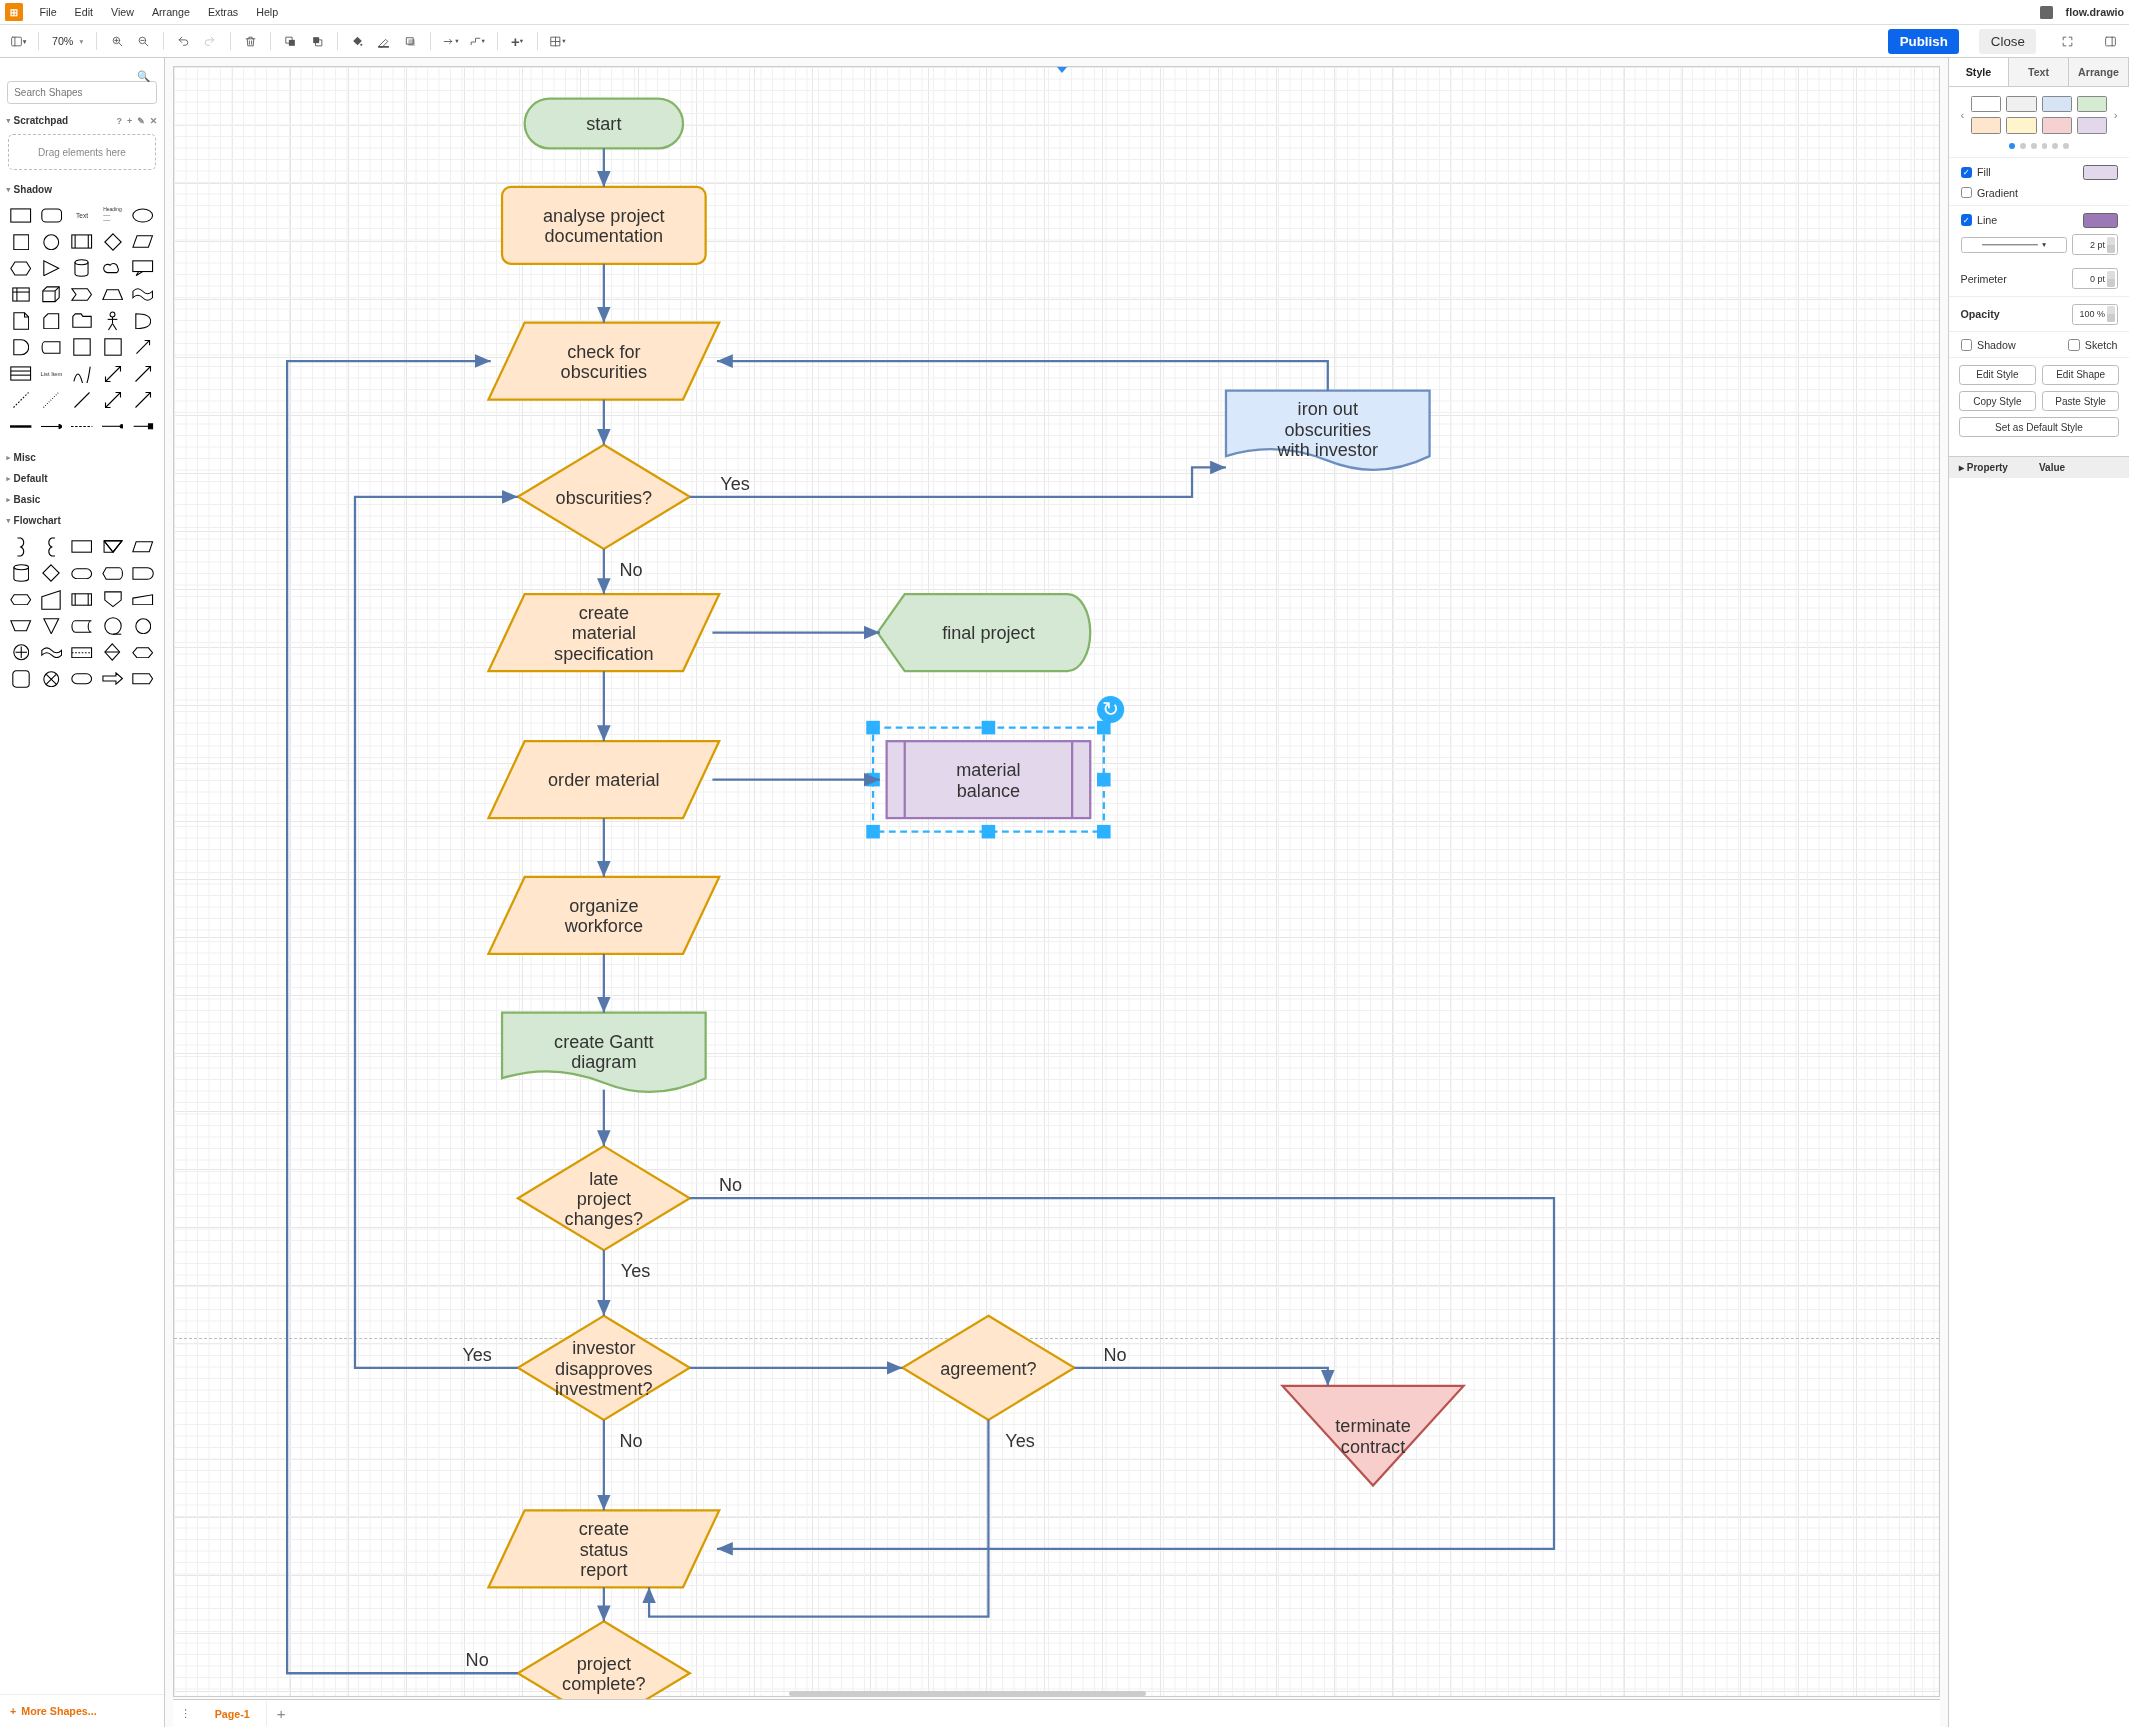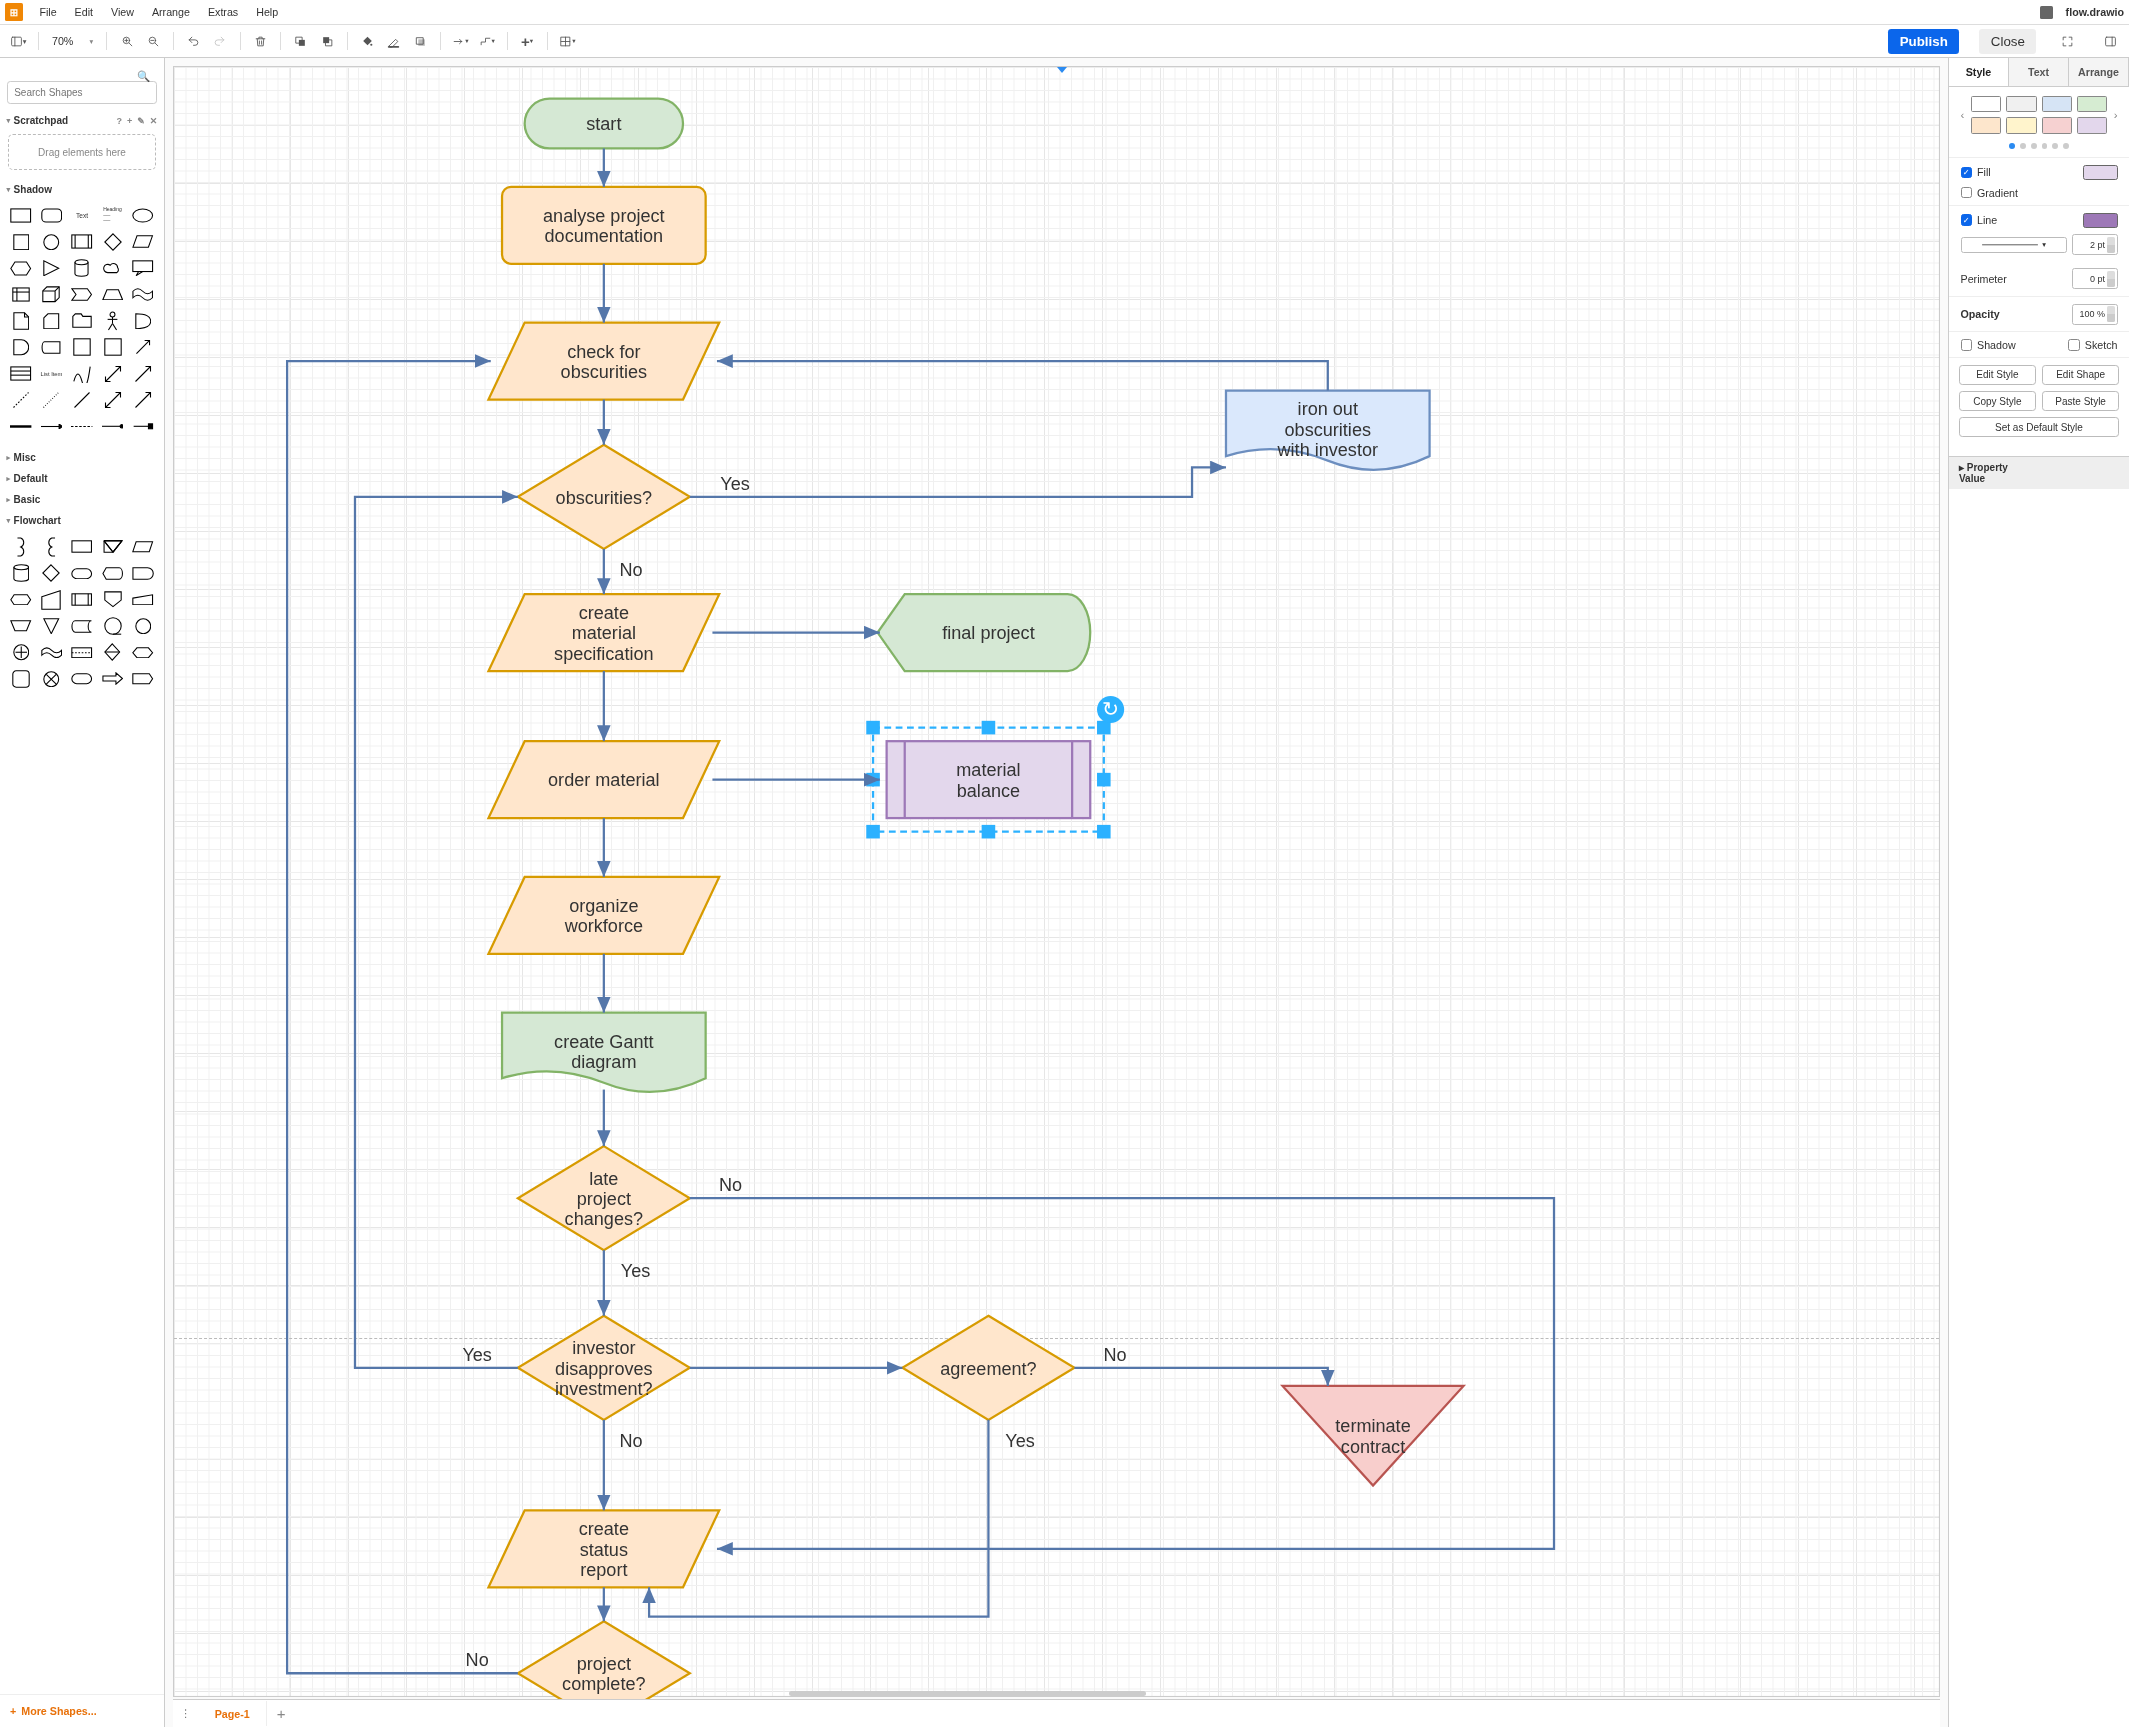--- a/index.html
+++ b/index.html
@@ -6,21 +6,21 @@
 body { font-family: -apple-system, BlinkMacSystemFont, "Segoe UI", Helvetica, Arial, sans-serif; font-size: 10.7px; color: #333; background: #fff; overflow: hidden; }
 .app { display: flex; flex-direction: column; height: 100vh; width: 100vw; }
 .menubar { display: flex; align-items: center; height: 25px; border-bottom: 0.8px solid #ddd; padding: 0 5px; gap: 1.6px; }
 .logo { width: 18px; height: 18px; background: #f08705; border-radius: 1.6px; margin-right: 6.6px; display:flex;align-items:center;justify-content:center;color:#fff;font-weight:bold;font-size:10px;}
 .menu-item { padding: 3.3px 8.2px; cursor: pointer; border-radius: 2.5px; }
 .titlebar-right { margin-left: auto; display: flex; align-items: center; gap: 13px; color: #333; font-weight: 600; }
 .doc-icon { width:13px;height:13px;background:#666;border-radius:1.6px;}
 .toolbar { display: flex; align-items: center; height: 33px; border-bottom: 0.8px solid #ccc; padding: 0 6.6px; gap: 3.3px; }
 .tool-btn { width: 23px; height: 23px; display: flex; align-items: center; justify-content: center; border-radius: 2.5px; cursor: pointer; color:#555; }
 .tool-sep { width: 0.8px; height: 18px; background: #ddd; margin: 0 5px; }
-.zoom-select { display:flex;align-items:center;gap:16px;padding:1.6px 5px;border-radius:2.5px;cursor:pointer;}
+.zoom-select { display:flex;align-items:center;gap:6px;padding:1.6px 5px;border-radius:2.5px;cursor:pointer;}
 .toolbar-right { margin-left: auto; display: flex; align-items: center; gap: 20px; }
 .btn-primary { background: #0b66eb; color: #fff; border: none; padding: 5px 11.5px; border-radius: 3.3px; font-weight: 600; cursor: pointer; }
 .btn-secondary { background: #eee; color: #333; border: none; padding: 5px 11.5px; border-radius: 3.3px; font-weight: 500; cursor: pointer; }
 .main { flex: 1; display: flex; min-height: 0; }
 .left-panel { width: 165px; border-right: 0.8px solid #ccc; display: flex; flex-direction: column; background: #fff; overflow-y:auto; }
 .search-box { margin: 6.6px; position: relative; }
 .search-box input { width: 100%; padding: 5px 21.4px 5px 6.6px; border: 0.8px solid #ccc; border-radius: 3.3px; font-size: 10px; margin-top: 16px; }
 .search-box .sicon { position: absolute; right: 6.6px; top: 5px; color: #888; }
 .section-header { display: flex; align-items: center; padding: 5px 6.6px; font-weight: 700; font-size: 10px; color: #333; cursor: pointer; gap:3.3px;}
 .section-header .caret { font-size: 7.4px; color: #888; }
@@ -60,21 +60,21 @@
 .prop-row { display:flex;align-items:center;justify-content:space-between;padding:6.6px 11.5px;border-top:0.8px solid #eee;font-size:10.7px;}
 .prop-row .lab { display:flex;align-items:center;gap:5px;}
 .chk { width:11.5px;height:11.5px;border:0.8px solid #888;border-radius:2.5px;display:inline-flex;align-items:center;justify-content:center;font-size:8.2px;color:#fff;}
 .chk.checked{background:#0b66eb;border-color:#0b66eb;}
 .colorbox { width:35px;height:15px;border:0.8px solid #666;border-radius:2.5px;}
 .line-style { flex:1;height:16.5px;border:0.8px solid #bbb;border-radius:2.5px;margin-right:5px;display:flex;align-items:center;justify-content:center;}
 .numbox { width:46px;height:21px;border:0.8px solid #bbb;border-radius:2.5px;display:flex;align-items:center;justify-content:flex-end;padding:0 11.5px 0 3.3px;position:relative;font-size:9px;}
 .numbox::after{content:"";position:absolute;right:1.6px;top:1.6px;bottom:1.6px;width:8.2px;background:linear-gradient(#ddd 50%,#ccc 50%);border-radius:1.6px;}
 .btn-pair { display:flex;gap:6.6px;padding:3.3px 10px;}
 .btn-small { flex:1;border:0.8px solid #bbb;border-radius:3.3px;padding:3.3px 0;text-align:center;font-size:10px;cursor:pointer;background:#fff;}
-.prop-table-h { display:flex;padding:5px 10px;background:#eee;border-top:0.8px solid #ccc;font-weight:700;font-size:10px;flex-direction:column;}
+.prop-table-h { display:flex;padding:5px 10px;background:#eee;border-top:0.8px solid #ccc;font-weight:700;font-size:10px;}
 .prop-table-h > div:first-child{flex:1;} .prop-table-h > div:last-child{flex:1;}
 .hscroll { position:absolute;left:35%;right:45%;bottom:31px;height:5px;background:#ccc;border-radius:2.5px;}
 svg.ti { width:13px;height:13px;stroke:#555;fill:none;stroke-width:1.6;stroke-linecap:round;stroke-linejoin:round;}
 </style>
 </head>
 <body>
 
 <div class="app">
 
   <div class="menubar">

